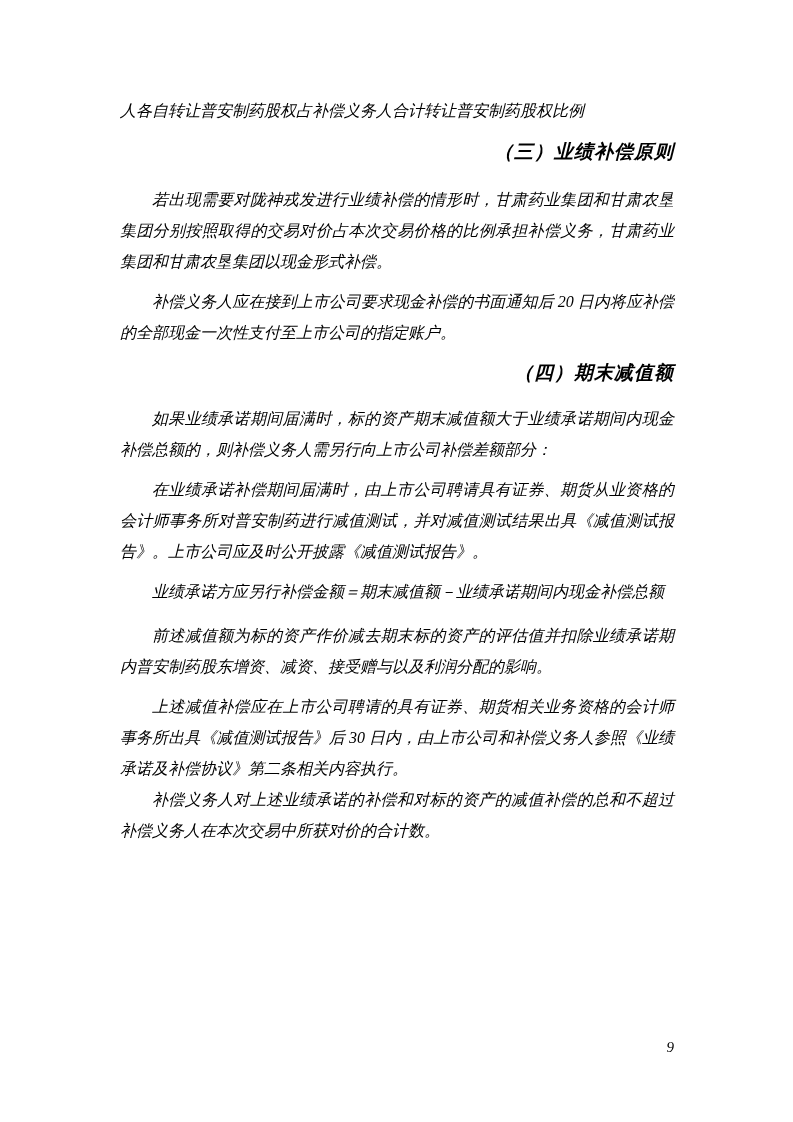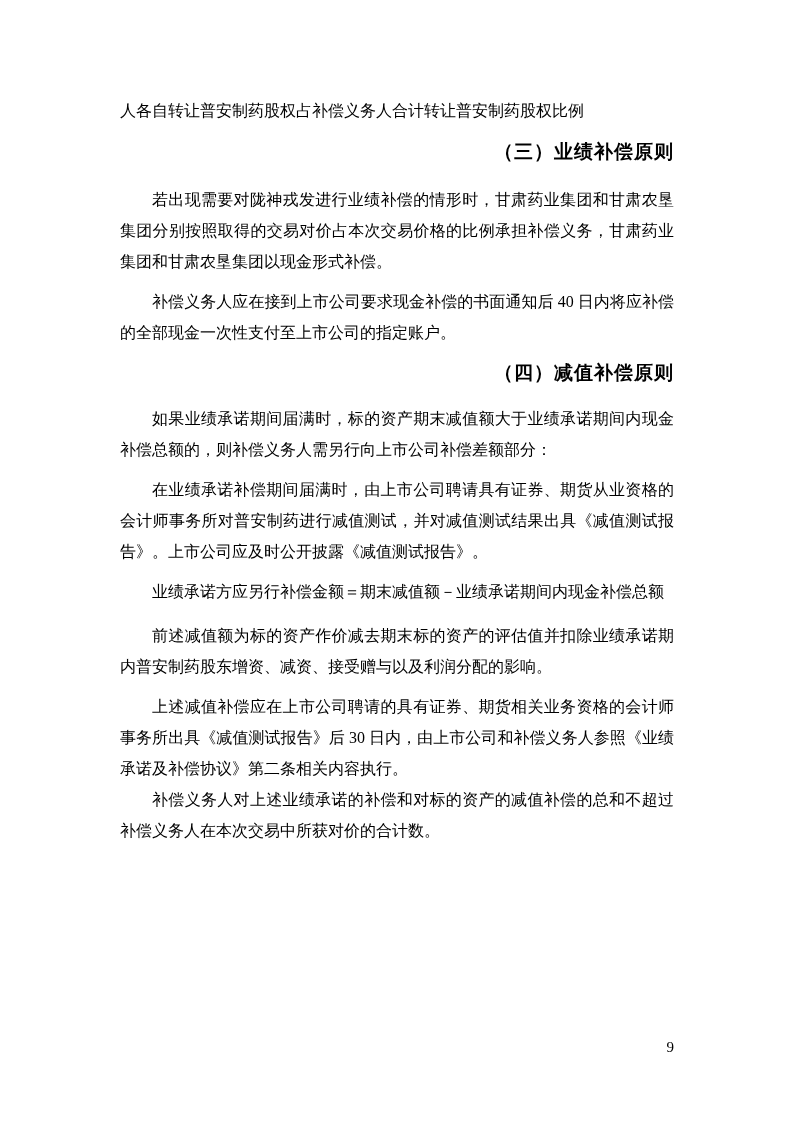--- a/index.html
+++ b/index.html
@@ -1,15 +1,15 @@
 <!DOCTYPE html>
 <html lang="zh"><head>
 <meta charset="utf-8">
 <style>
-  * { margin: 0; padding: 0; box-sizing: border-box; }
+  * { margin: 0; padding: 0; box-sizing: border-box; font-style: italic; }
   html, body { background: #ffffff; }
   .page {
     position: relative;
     width: 793px;
     height: 1122px;
     background: #ffffff;
     color: #000000;
     font-family: "Liberation Serif", "DejaVu Serif", serif;
     overflow: hidden;
   }
@@ -59,23 +59,23 @@
 
 <div class="page">
   <div class="content">
 
     <p class="cont">人各自转让普安制药股权占补偿义务人合计转让普安制药股权比例</p>
 
     <h2 class="sec-heading h-first">（三）业绩补偿原则</h2>
 
     <p class="para">若出现需要对陇神戎发进行业绩补偿的情形时，甘肃药业集团和甘肃农垦集团分别按照取得的交易对价占本次交易价格的比例承担补偿义务，甘肃药业集团和甘肃农垦集团以现金形式补偿。</p>
 
-    <p class="para">补偿义务人应在接到上市公司要求现金补偿的书面通知后 40 日内将应补偿的全部现金一次性支付至上市公司的指定账户。</p>
+    <p class="para">补偿义务人应在接到上市公司要求现金补偿的书面通知后 20 日内将应补偿的全部现金一次性支付至上市公司的指定账户。</p>
 
-    <h2 class="sec-heading h-second">（四）减值补偿原则</h2>
+    <h2 class="sec-heading h-second">（四）期末减值额</h2>
 
     <p class="para">如果业绩承诺期间届满时，标的资产期末减值额大于业绩承诺期间内现金补偿总额的，则补偿义务人需另行向上市公司补偿差额部分：</p>
 
     <p class="para">在业绩承诺补偿期间届满时，由上市公司聘请具有证券、期货从业资格的会计师事务所对普安制药进行减值测试，并对减值测试结果出具《减值测试报告》。上市公司应及时公开披露《减值测试报告》。</p>
 
     <p class="para mb-formula">业绩承诺方应另行补偿金额＝期末减值额－业绩承诺期间内现金补偿总额</p>
 
 
     <p class="para">前述减值额为标的资产作价减去期末标的资产的评估值并扣除业绩承诺期内普安制药股东增资、减资、接受赠与以及利润分配的影响。</p>
 

